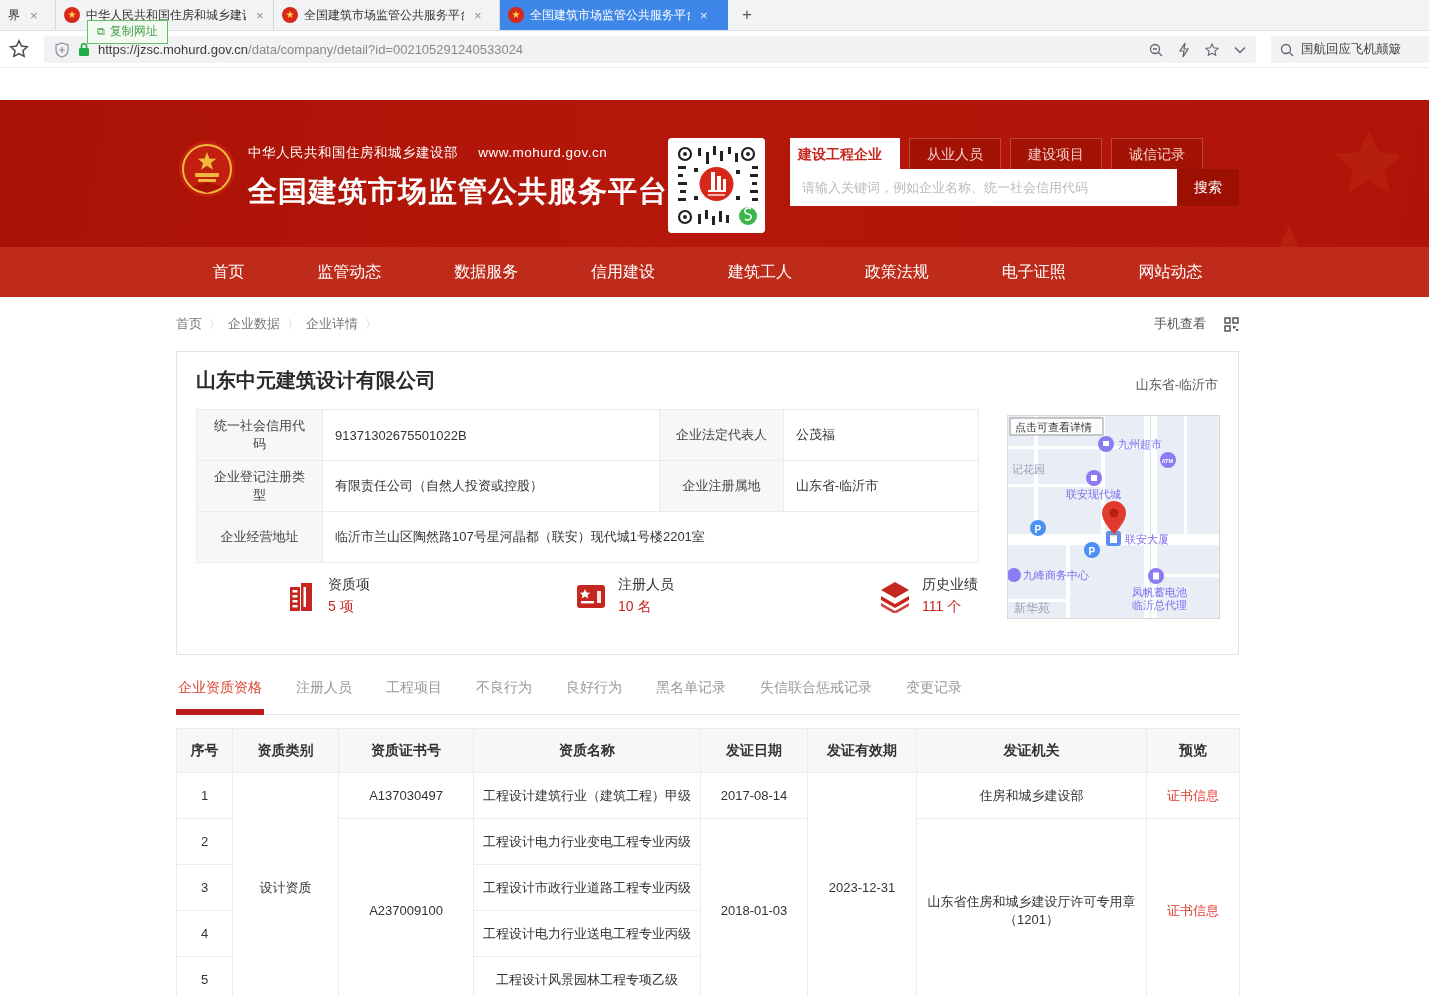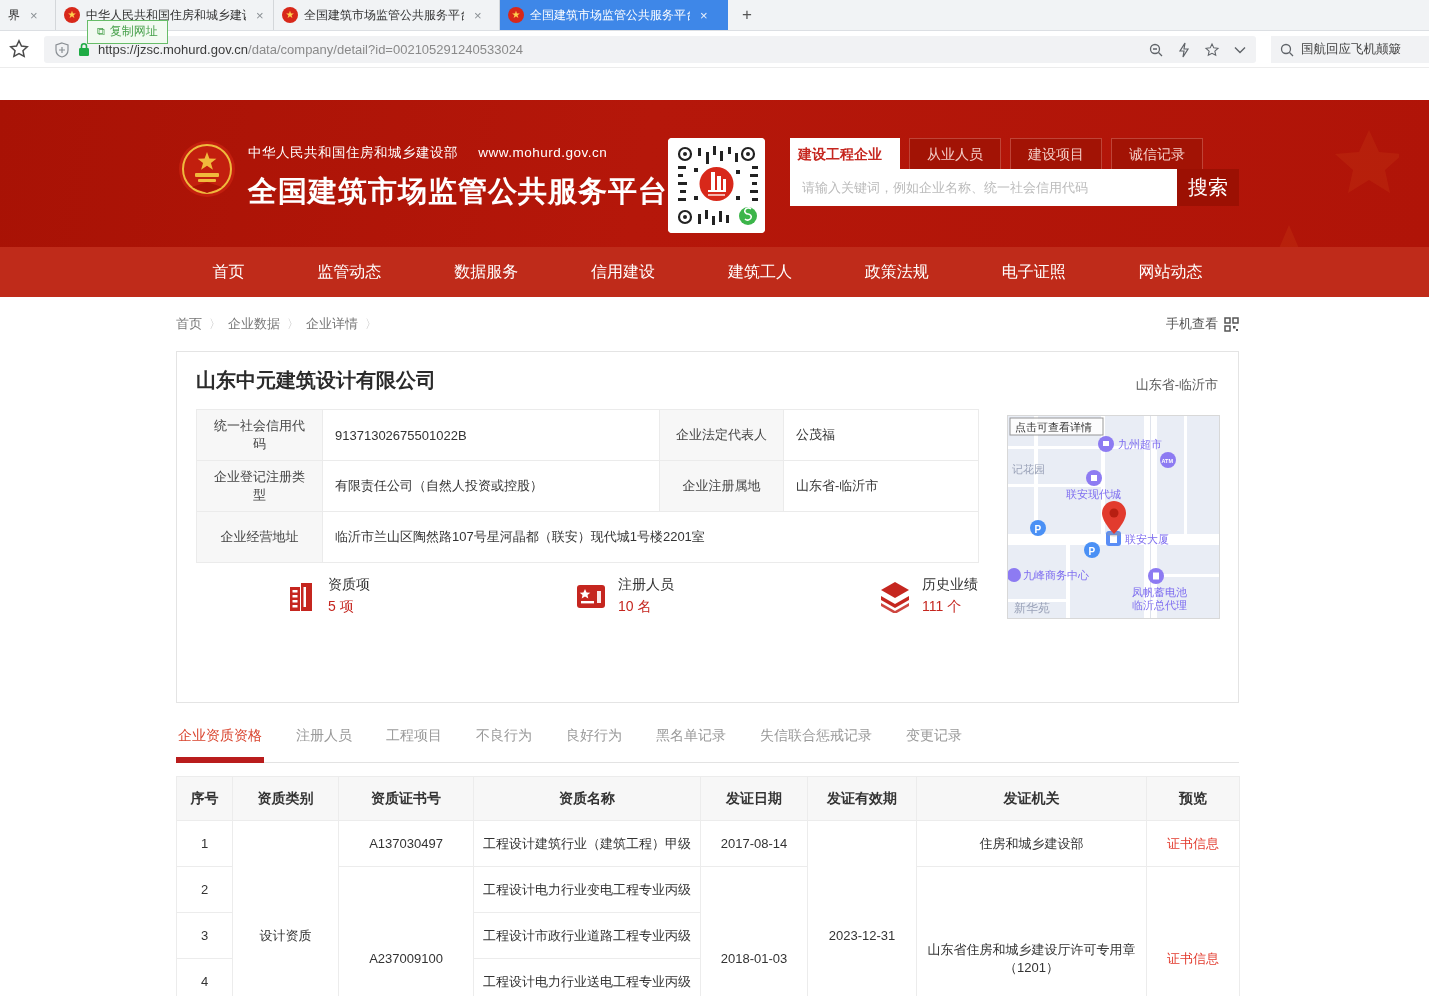--- a/index.html
+++ b/index.html
@@ -37,34 +37,34 @@
   .logo-txt .l1 .www { margin-left:16px; }
   .logo-txt .l2 { font-size:29px; font-weight:bold; letter-spacing:1px; margin-top:10px; }
   .qrbox { position:absolute; left:492px; top:38px; width:97px; height:95px; background:#fff; border-radius:4px; }
   .hsearch { position:absolute; left:614px; top:38px; width:449px; }
   .stabs { display:flex; gap:9px; height:31px; }
   .stab { height:31px; line-height:31px; padding:0 17px; font-size:14px; color:#f3cdc6; background:#a21305; border:1px solid #bf4437; border-bottom:none; cursor:pointer; }
   .stab.on { background:#fff; color:#c5261f; font-weight:bold; border-color:#fff;padding-left:7px; }
   .srow { display:flex; height:37px; }
   .srow input { flex:1; height:37px; border:none; outline:none; padding:0 12px; font-size:13px; color:#333; background:#fff; }
   .srow input::placeholder { color:#bbb; }
-  .sbtn { width:62px; height:37px; background:#9c1003; color:#fff; font-size:20px; border:none; cursor:pointer; }
+  .sbtn { width:62px; height:37px; background:#9c1003; color:#fff; font-size:14px; border:none; cursor:pointer; }
 
   .site-nav { position:absolute; left:0; top:247px; width:100%; height:50px; background:#bf2b1a; }
   .nav-inner { position:absolute; left:176px; width:1063px; height:50px; display:flex; justify-content:space-around; align-items:center; }
   .nav-item { color:#fff; font-size:16px; cursor:pointer; white-space:nowrap; }
 
   
   .content { position:absolute; left:176px; top:314px; width:1063px; }
   .crumb-row { display:flex; align-items:center; height:20px; font-size:13px; color:#777; }
   .crumb { cursor:pointer; }
   .crumb-sep { color:#c0c0c0; margin:0 7px; font-size:12px; }
-  .crumb-right { margin-left:auto; display:flex; align-items:center; gap:6px; color:#555; font-size:13px; }
-
-  .card { position:relative; margin-top:17px; border:1px solid #e4e4e4; height:352px; padding:15px 19px; background:#fff; }
+  .crumb-right { margin-left:auto; display:flex; align-items:center; gap:18px; color:#555; font-size:13px; }
+
+  .card { position:relative; margin-top:17px; border:1px solid #e4e4e4; height:304px; padding:15px 19px; background:#fff; }
   .cname { font-size:20px; color:#2b2b2b; font-weight:bold; }
   .cregion { position:absolute; right:20px; top:24px; font-size:13px; color:#555; }
   table.info { border-collapse:collapse; margin-top:15px; table-layout:fixed; width:782px; }
   table.info td { border:1px solid #ebebeb; height:51px; font-size:13px; color:#333; padding:4px 12px; }
   table.info td.lb { background:#f7f7f7; text-align:center; color:#444; }
   .stats { display:flex; margin-top:13px; padding-left:88px; width:782px; }
   .stat { display:flex; align-items:center; gap:10px; }
   .stat + .stat { margin-left:auto; }
   .stat .tx .sl { font-size:14px; color:#333; }
   .stat .tx .sv { font-size:14px; color:#c5261f; margin-top:4px; }

